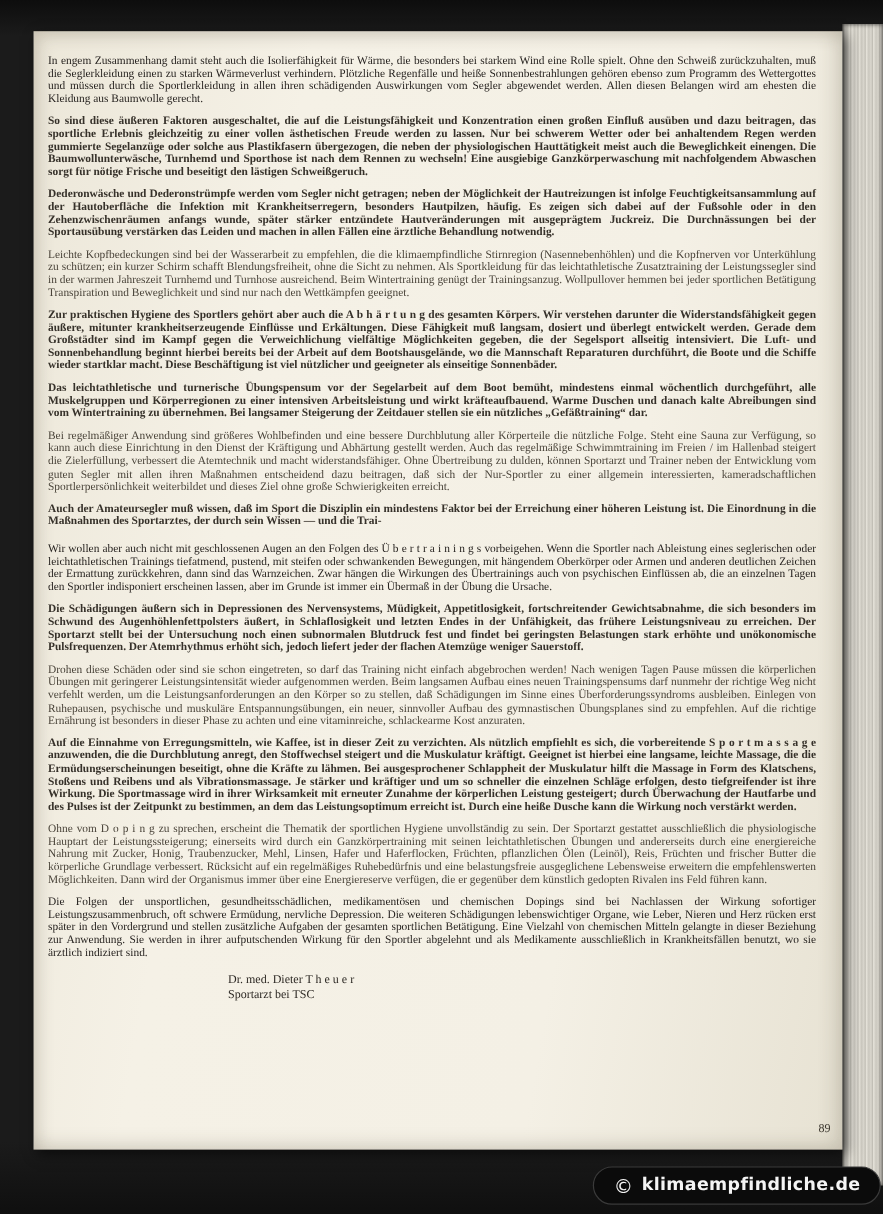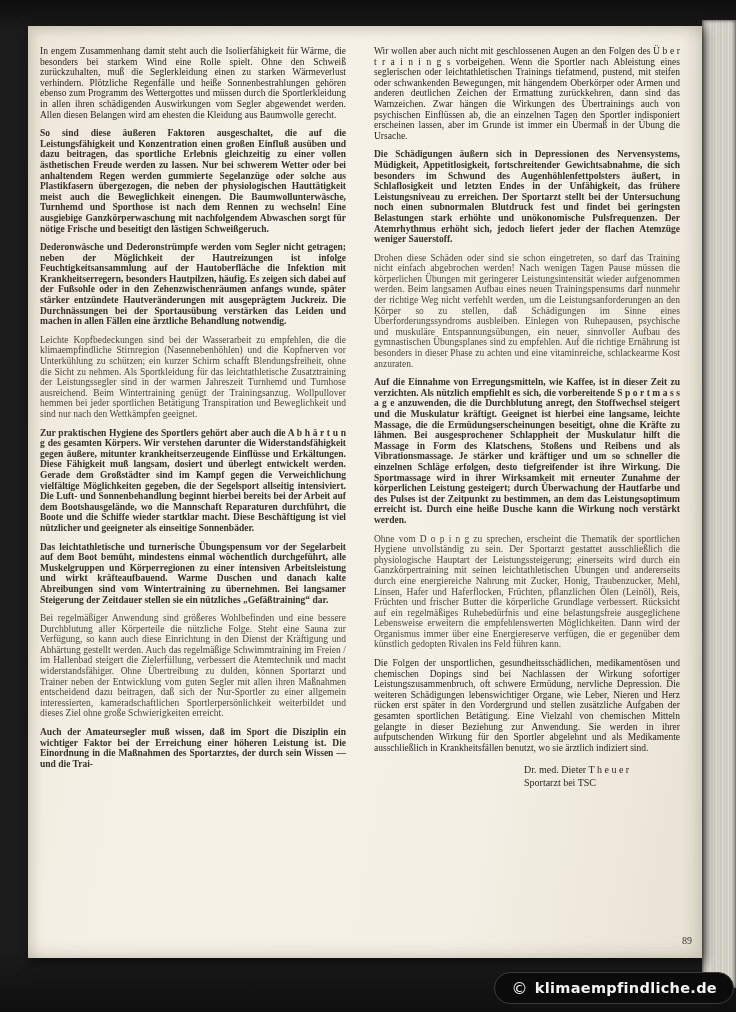--- a/index.html
+++ b/index.html
@@ -36,22 +36,23 @@
     width: 674px;
     height: 932px;
     background: linear-gradient(100deg, #ece7d9 0%, #f5f1e6 28%, #f4f0e5 68%, #e7e2d3 100%);
     box-shadow:
       inset 5px 5px 12px rgba(70,58,38,.16),
       inset -7px -5px 14px rgba(70,58,38,.15),
       3px 4px 10px rgba(0,0,0,.55);
   }
   .cols {
     display: flex;
-    gap: 28px;
+    gap: 4px;
     padding: 20px 22px 0 12px;
+    flex-direction: column;
   }
   .col { flex: 1; min-width: 0; }
   .col p {
     margin: 0 0 8px 0;
     font-size: 9.5px;
     line-height: 10.6px;
     text-align: justify;
     overflow-wrap: break-word;
     hyphens: auto;
     color: #37322b;
@@ -105,21 +106,21 @@
     <div class="cols">
 
       <div class="col">
         <p class="ink-dark">In engem Zusammenhang damit steht auch die Isolierfähigkeit für Wärme, die besonders bei starkem Wind eine Rolle spielt. Ohne den Schweiß zurückzuhalten, muß die Seglerkleidung einen zu starken Wärmeverlust verhindern. Plötzliche Regenfälle und heiße Sonnenbestrahlungen gehören ebenso zum Programm des Wettergottes und müssen durch die Sportlerkleidung in allen ihren schädigenden Auswirkungen vom Segler abgewendet werden. Allen diesen Belangen wird am ehesten die Kleidung aus Baumwolle gerecht.</p>
         <p class="ink-mid">So sind diese äußeren Faktoren ausgeschaltet, die auf die Leistungsfähigkeit und Konzentration einen großen Einfluß ausüben und dazu beitragen, das sportliche Erlebnis gleichzeitig zu einer vollen ästhetischen Freude werden zu lassen. Nur bei schwerem Wetter oder bei anhaltendem Regen werden gummierte Segelanzüge oder solche aus Plastikfasern übergezogen, die neben der physiologischen Hauttätigkeit meist auch die Beweglichkeit einengen. Die Baumwollunterwäsche, Turnhemd und Sporthose ist nach dem Rennen zu wechseln! Eine ausgiebige Ganzkörperwaschung mit nachfolgendem Abwaschen sorgt für nötige Frische und beseitigt den lästigen Schweißgeruch.</p>
         <p class="ink-mid">Dederonwäsche und Dederonstrümpfe werden vom Segler nicht getragen; neben der Möglichkeit der Hautreizungen ist infolge Feuchtigkeitsansammlung auf der Hautoberfläche die Infektion mit Krankheitserregern, besonders Hautpilzen, häufig. Es zeigen sich dabei auf der Fußsohle oder in den Zehenzwischenräumen anfangs wunde, später stärker entzündete Hautveränderungen mit ausgeprägtem Juckreiz. Die Durchnässungen bei der Sportausübung verstärken das Leiden und machen in allen Fällen eine ärztliche Behandlung notwendig.</p>
         <p class="ink-light">Leichte Kopfbedeckungen sind bei der Wasserarbeit zu empfehlen, die die klimaempfindliche Stirnregion (Nasennebenhöhlen) und die Kopfnerven vor Unterkühlung zu schützen; ein kurzer Schirm schafft Blendungsfreiheit, ohne die Sicht zu nehmen. Als Sportkleidung für das leichtathletische Zusatztraining der Leistungssegler sind in der warmen Jahreszeit Turnhemd und Turnhose ausreichend. Beim Wintertraining genügt der Trainingsanzug. Wollpullover hemmen bei jeder sportlichen Betätigung Transpiration und Beweglichkeit und sind nur nach den Wettkämpfen geeignet.</p>
         <p class="ink-mid">Zur praktischen Hygiene des Sportlers gehört aber auch die A b h ä r t u n g des gesamten Körpers. Wir verstehen darunter die Widerstandsfähigkeit gegen äußere, mitunter krankheitserzeugende Einflüsse und Erkältungen. Diese Fähigkeit muß langsam, dosiert und überlegt entwickelt werden. Gerade dem Großstädter sind im Kampf gegen die Verweichlichung vielfältige Möglichkeiten gegeben, die der Segelsport allseitig intensiviert. Die Luft- und Sonnenbehandlung beginnt hierbei bereits bei der Arbeit auf dem Bootshausgelände, wo die Mannschaft Reparaturen durchführt, die Boote und die Schiffe wieder startklar macht. Diese Beschäftigung ist viel nützlicher und geeigneter als einseitige Sonnenbäder.</p>
         <p class="ink-mid">Das leichtathletische und turnerische Übungspensum vor der Segelarbeit auf dem Boot bemüht, mindestens einmal wöchentlich durchgeführt, alle Muskelgruppen und Körperregionen zu einer intensiven Arbeitsleistung und wirkt kräfteaufbauend. Warme Duschen und danach kalte Abreibungen sind vom Wintertraining zu übernehmen. Bei langsamer Steigerung der Zeitdauer stellen sie ein nützliches „Gefäßtraining“ dar.</p>
         <p class="ink-light">Bei regelmäßiger Anwendung sind größeres Wohlbefinden und eine bessere Durchblutung aller Körperteile die nützliche Folge. Steht eine Sauna zur Verfügung, so kann auch diese Einrichtung in den Dienst der Kräftigung und Abhärtung gestellt werden. Auch das regelmäßige Schwimmtraining im Freien / im Hallenbad steigert die Zielerfüllung, verbessert die Atemtechnik und macht widerstandsfähiger. Ohne Übertreibung zu dulden, können Sportarzt und Trainer neben der Entwicklung vom guten Segler mit allen ihren Maßnahmen entscheidend dazu beitragen, daß sich der Nur-Sportler zu einer allgemein interessierten, kameradschaftlichen Sportlerpersönlichkeit weiterbildet und dieses Ziel ohne große Schwierigkeiten erreicht.</p>
-        <p class="ink-mid">Auch der Amateursegler muß wissen, daß im Sport die Disziplin ein wichtiger Faktor bei der Erreichung einer höheren Leistung ist. Die Einordnung in die Maßnahmen des Sportarztes, der durch sein Wissen — und die Trai-</p>
+        <p class="ink-mid">Auch der Amateursegler muß wissen, daß im Sport die Disziplin ein mindestens Faktor bei der Erreichung einer höheren Leistung ist. Die Einordnung in die Maßnahmen des Sportarztes, der durch sein Wissen — und die Trai-</p>
       </div>
 
       <div class="col">
         <p class="ink-dark">Wir wollen aber auch nicht mit geschlossenen Augen an den Folgen des Ü b e r t r a i n i n g s vorbeigehen. Wenn die Sportler nach Ableistung eines seglerischen oder leichtathletischen Trainings tiefatmend, pustend, mit steifen oder schwankenden Bewegungen, mit hängendem Oberkörper oder Armen und anderen deutlichen Zeichen der Ermattung zurückkehren, dann sind das Warnzeichen. Zwar hängen die Wirkungen des Übertrainings auch von psychischen Einflüssen ab, die an einzelnen Tagen den Sportler indisponiert erscheinen lassen, aber im Grunde ist immer ein Übermaß in der Übung die Ursache.</p>
         <p class="ink-mid">Die Schädigungen äußern sich in Depressionen des Nervensystems, Müdigkeit, Appetitlosigkeit, fortschreitender Gewichtsabnahme, die sich besonders im Schwund des Augenhöhlenfettpolsters äußert, in Schlaflosigkeit und letzten Endes in der Unfähigkeit, das frühere Leistungsniveau zu erreichen. Der Sportarzt stellt bei der Untersuchung noch einen subnormalen Blutdruck fest und findet bei geringsten Belastungen stark erhöhte und unökonomische Pulsfrequenzen. Der Atemrhythmus erhöht sich, jedoch liefert jeder der flachen Atemzüge weniger Sauerstoff.</p>
         <p class="ink-light">Drohen diese Schäden oder sind sie schon eingetreten, so darf das Training nicht einfach abgebrochen werden! Nach wenigen Tagen Pause müssen die körperlichen Übungen mit geringerer Leistungsintensität wieder aufgenommen werden. Beim langsamen Aufbau eines neuen Trainingspensums darf nunmehr der richtige Weg nicht verfehlt werden, um die Leistungsanforderungen an den Körper so zu stellen, daß Schädigungen im Sinne eines Überforderungssyndroms ausbleiben. Einlegen von Ruhepausen, psychische und muskuläre Entspannungsübungen, ein neuer, sinnvoller Aufbau des gymnastischen Übungsplanes sind zu empfehlen. Auf die richtige Ernährung ist besonders in dieser Phase zu achten und eine vitaminreiche, schlackearme Kost anzuraten.</p>
         <p class="ink-mid">Auf die Einnahme von Erregungsmitteln, wie Kaffee, ist in dieser Zeit zu verzichten. Als nützlich empfiehlt es sich, die vorbereitende S p o r t m a s s a g e anzuwenden, die die Durchblutung anregt, den Stoffwechsel steigert und die Muskulatur kräftigt. Geeignet ist hierbei eine langsame, leichte Massage, die die Ermüdungserscheinungen beseitigt, ohne die Kräfte zu lähmen. Bei ausgesprochener Schlappheit der Muskulatur hilft die Massage in Form des Klatschens, Stoßens und Reibens und als Vibrationsmassage. Je stärker und kräftiger und um so schneller die einzelnen Schläge erfolgen, desto tiefgreifender ist ihre Wirkung. Die Sportmassage wird in ihrer Wirksamkeit mit erneuter Zunahme der körperlichen Leistung gesteigert; durch Überwachung der Hautfarbe und des Pulses ist der Zeitpunkt zu bestimmen, an dem das Leistungsoptimum erreicht ist. Durch eine heiße Dusche kann die Wirkung noch verstärkt werden.</p>
         <p class="ink-light">Ohne vom D o p i n g zu sprechen, erscheint die Thematik der sportlichen Hygiene unvollständig zu sein. Der Sportarzt gestattet ausschließlich die physiologische Hauptart der Leistungssteigerung; einerseits wird durch ein Ganzkörpertraining mit seinen leichtathletischen Übungen und andererseits durch eine energiereiche Nahrung mit Zucker, Honig, Traubenzucker, Mehl, Linsen, Hafer und Haferflocken, Früchten, pflanzlichen Ölen (Leinöl), Reis, Früchten und frischer Butter die körperliche Grundlage verbessert. Rücksicht auf ein regelmäßiges Ruhebedürfnis und eine belastungsfreie ausgeglichene Lebensweise erweitern die empfehlenswerten Möglichkeiten. Dann wird der Organismus immer über eine Energiereserve verfügen, die er gegenüber dem künstlich gedopten Rivalen ins Feld führen kann.</p>
         <p class="ink-dark">Die Folgen der unsportlichen, gesundheitsschädlichen, medikamentösen und chemischen Dopings sind bei Nachlassen der Wirkung sofortiger Leistungszusammenbruch, oft schwere Ermüdung, nervliche Depression. Die weiteren Schädigungen lebenswichtiger Organe, wie Leber, Nieren und Herz rücken erst später in den Vordergrund und stellen zusätzliche Aufgaben der gesamten sportlichen Betätigung. Eine Vielzahl von chemischen Mitteln gelangte in dieser Beziehung zur Anwendung. Sie werden in ihrer aufputschenden Wirkung für den Sportler abgelehnt und als Medikamente ausschließlich in Krankheitsfällen benutzt, wo sie ärztlich indiziert sind.</p>
 

